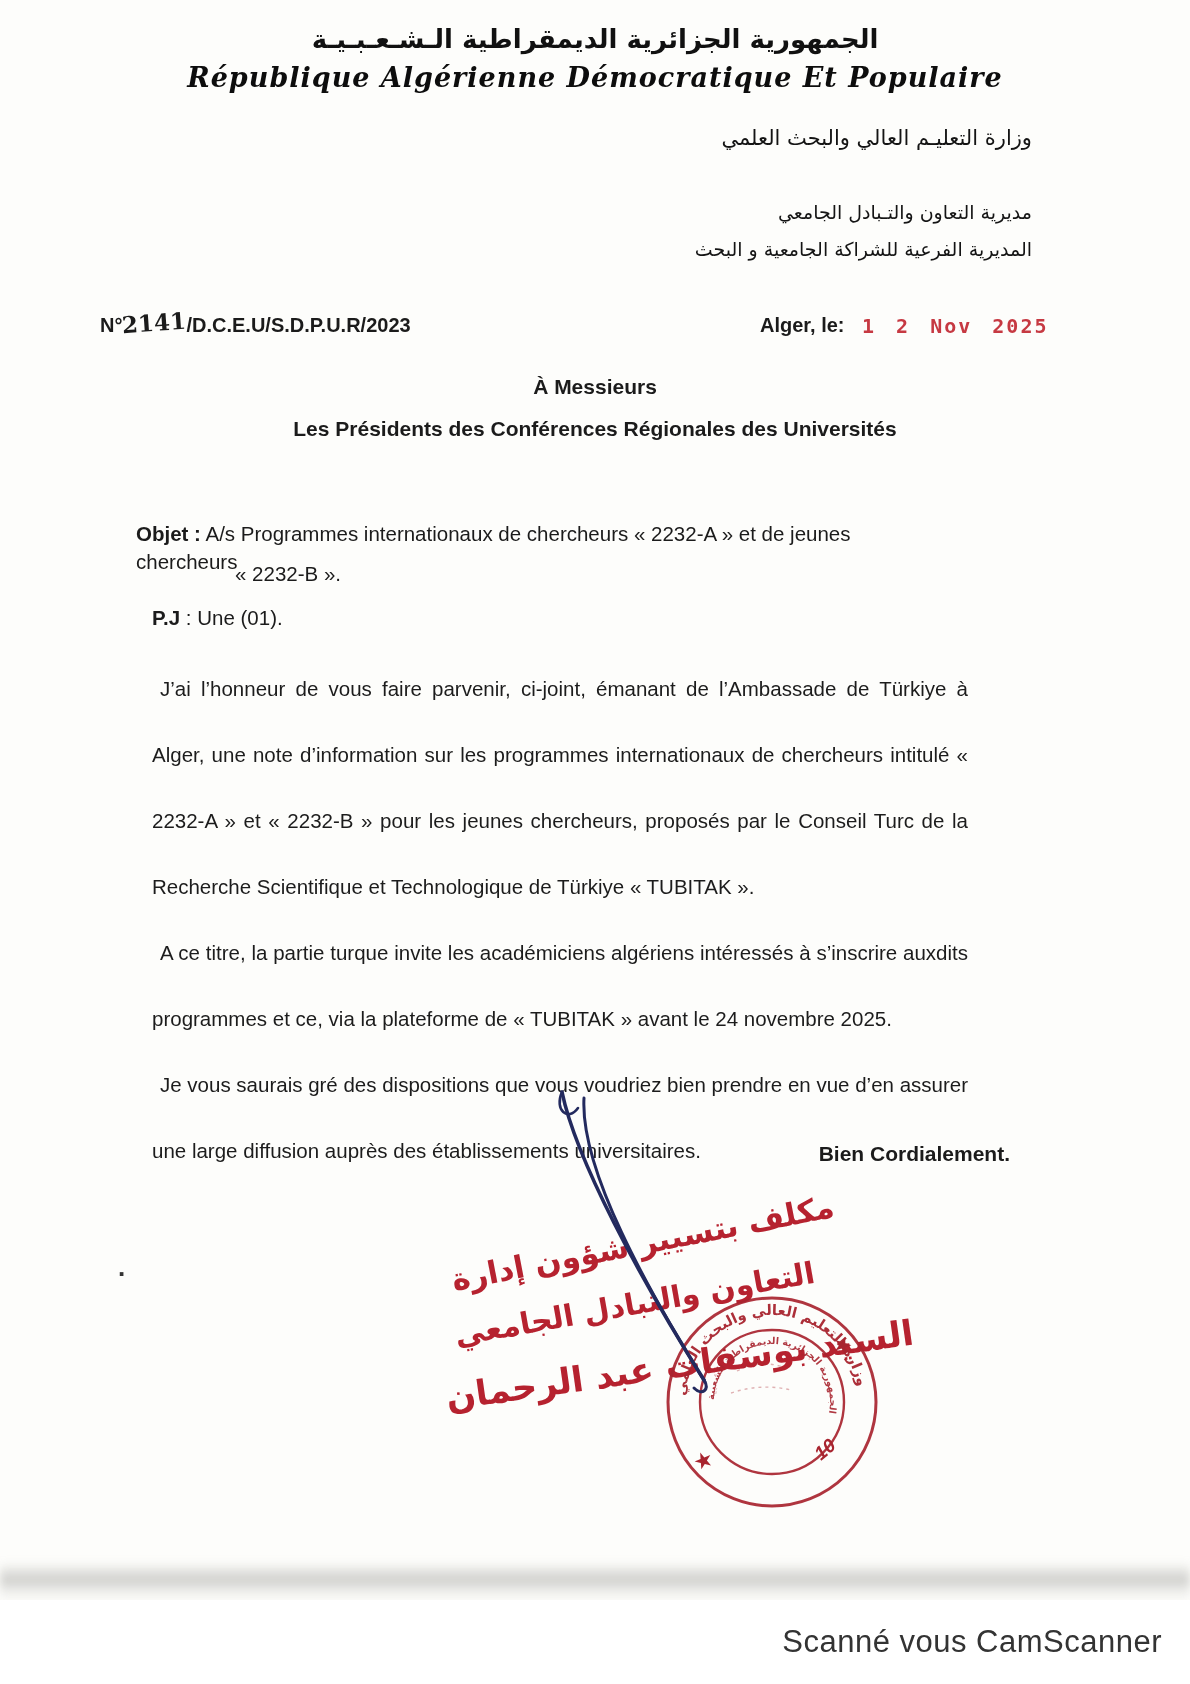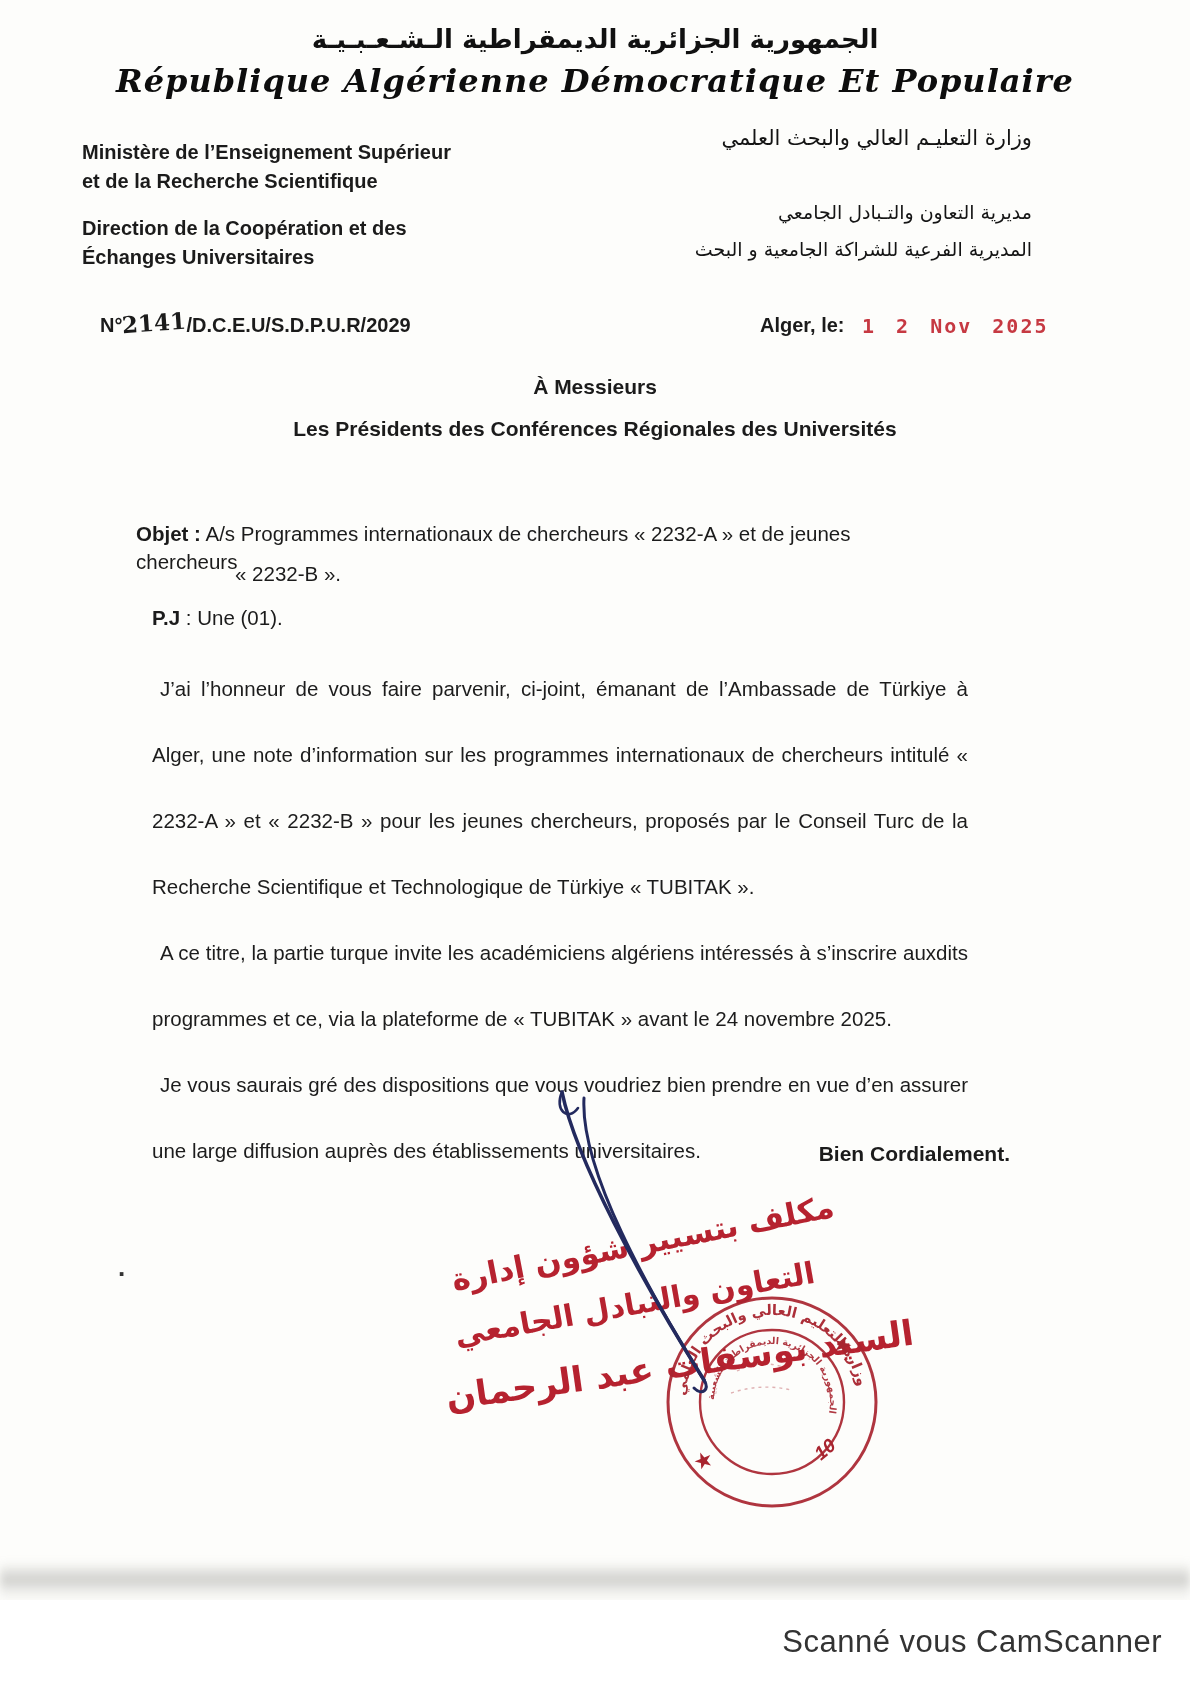--- a/index.html
+++ b/index.html
@@ -7,21 +7,21 @@
     position:relative; width:1190px; height:1684px; margin:0 auto;
     background:#fdfdfb; overflow:hidden;
     font-family:"Liberation Sans", sans-serif; color:#1b1b1b;
   }
   .ar { font-family:"DejaVu Sans", sans-serif; direction:rtl; }
   .abs { position:absolute; }
   .center { left:0; right:0; text-align:center; }
 
   .republic-ar { top:24px; font-size:26px; font-weight:bold; color:#111; }
   .republic-fr {
-    top:62px; font-size:32px; font-weight:bold; font-style:italic;
+    top:62px; font-size:27px; font-weight:bold; font-style:italic;
     font-family:"DejaVu Serif", serif; letter-spacing:1px; color:#0d0d0d;
   }
 
   .sender-fr { left:82px; top:138px; font-size:20px; font-weight:bold; line-height:29px; }
   .sender-fr .gap { height:18px; }
   .sender-ar { right:158px; top:126px; font-size:20px; color:#141414; }
   .sender-ar .l1 { font-size:21px; }
   .sender-ar .gap { height:44px; }
   .sender-ar .l2, .sender-ar .l3 { line-height:37px; font-size:19px; }
 
@@ -76,37 +76,30 @@
   .watermark { right:28px; top:1624px; font-size:31px; color:#333333; font-weight:400; letter-spacing:0.5px; }
 </style>
 </head>
 <body>
 
 <div class="page">
 
   <div class="abs center republic-ar ar">الجمهورية الجزائرية الديمقراطية الـشـعـبـيـة</div>
   <div class="abs center republic-fr">République Algérienne Démocratique Et Populaire</div>
 
-  <div class="abs sender-fr">
-    <div>Ministère de l’Enseignement Supérieur</div>
-    <div>et de la Recherche Scientifique</div>
-    <div class="gap"></div>
-    <div>Direction de la Coopération et des</div>
-    <div>Échanges Universitaires</div>
-  </div>
 
   <div class="abs sender-ar ar">
     <div class="l1">وزارة التعليـم العالي والبحث العلمي</div>
     <div class="gap"></div>
     <div class="l2">مديرية التعاون والتـبادل الجامعي</div>
     <div class="l3">المديرية الفرعية للشراكة الجامعية و البحث</div>
   </div>
 
   <div class="abs ref">
-    <span>N°</span><span class="hand">2141</span><span>/D.C.E.U/S.D.P.U.R/2029</span>
+    <span>N°</span><span class="hand">2141</span><span>/D.C.E.U/S.D.P.U.R/2023</span>
   </div>
   <div class="abs place">Alger, le:</div>
   <div class="abs date-stamp">1 2 Nov 2025</div>
 
   <div class="abs center addr1">À Messieurs</div>
   <div class="abs center addr2">Les Présidents des Conférences Régionales des Universités</div>
 
   <div class="abs objet">
     <b>Objet :</b>
     <span>A/s Programmes internationaux de  chercheurs « 2232-A » et de jeunes chercheurs</span>

